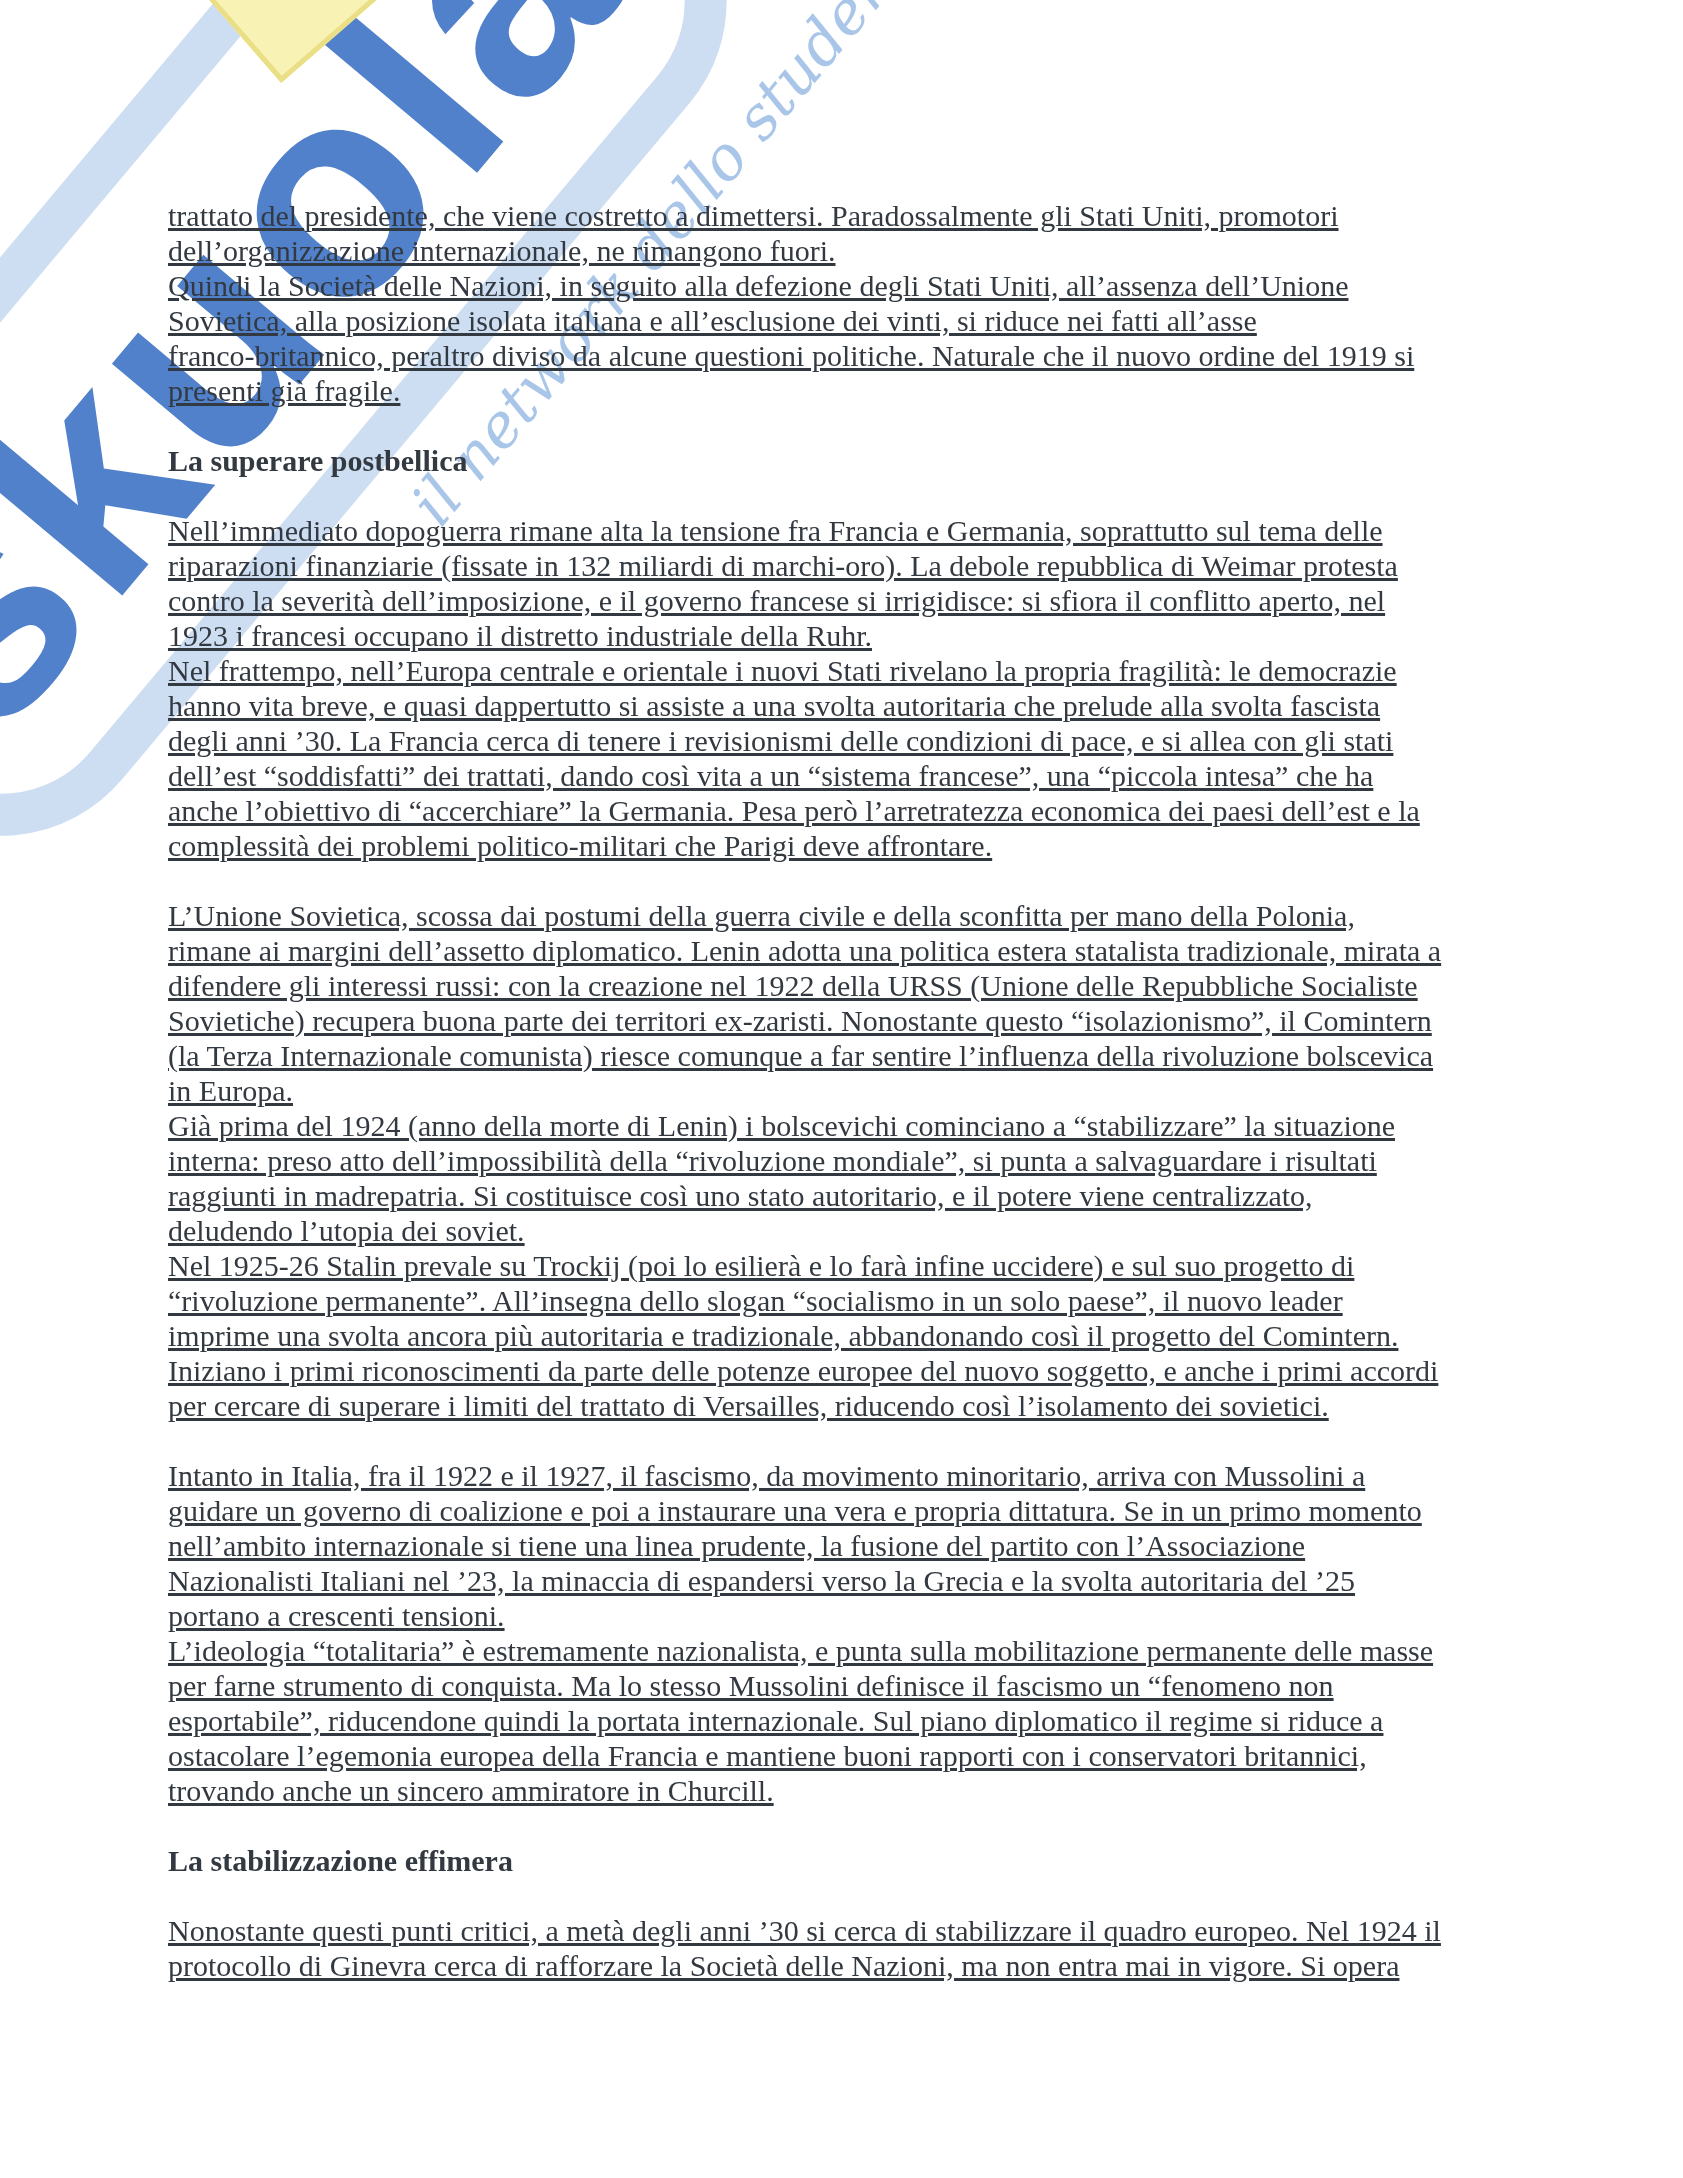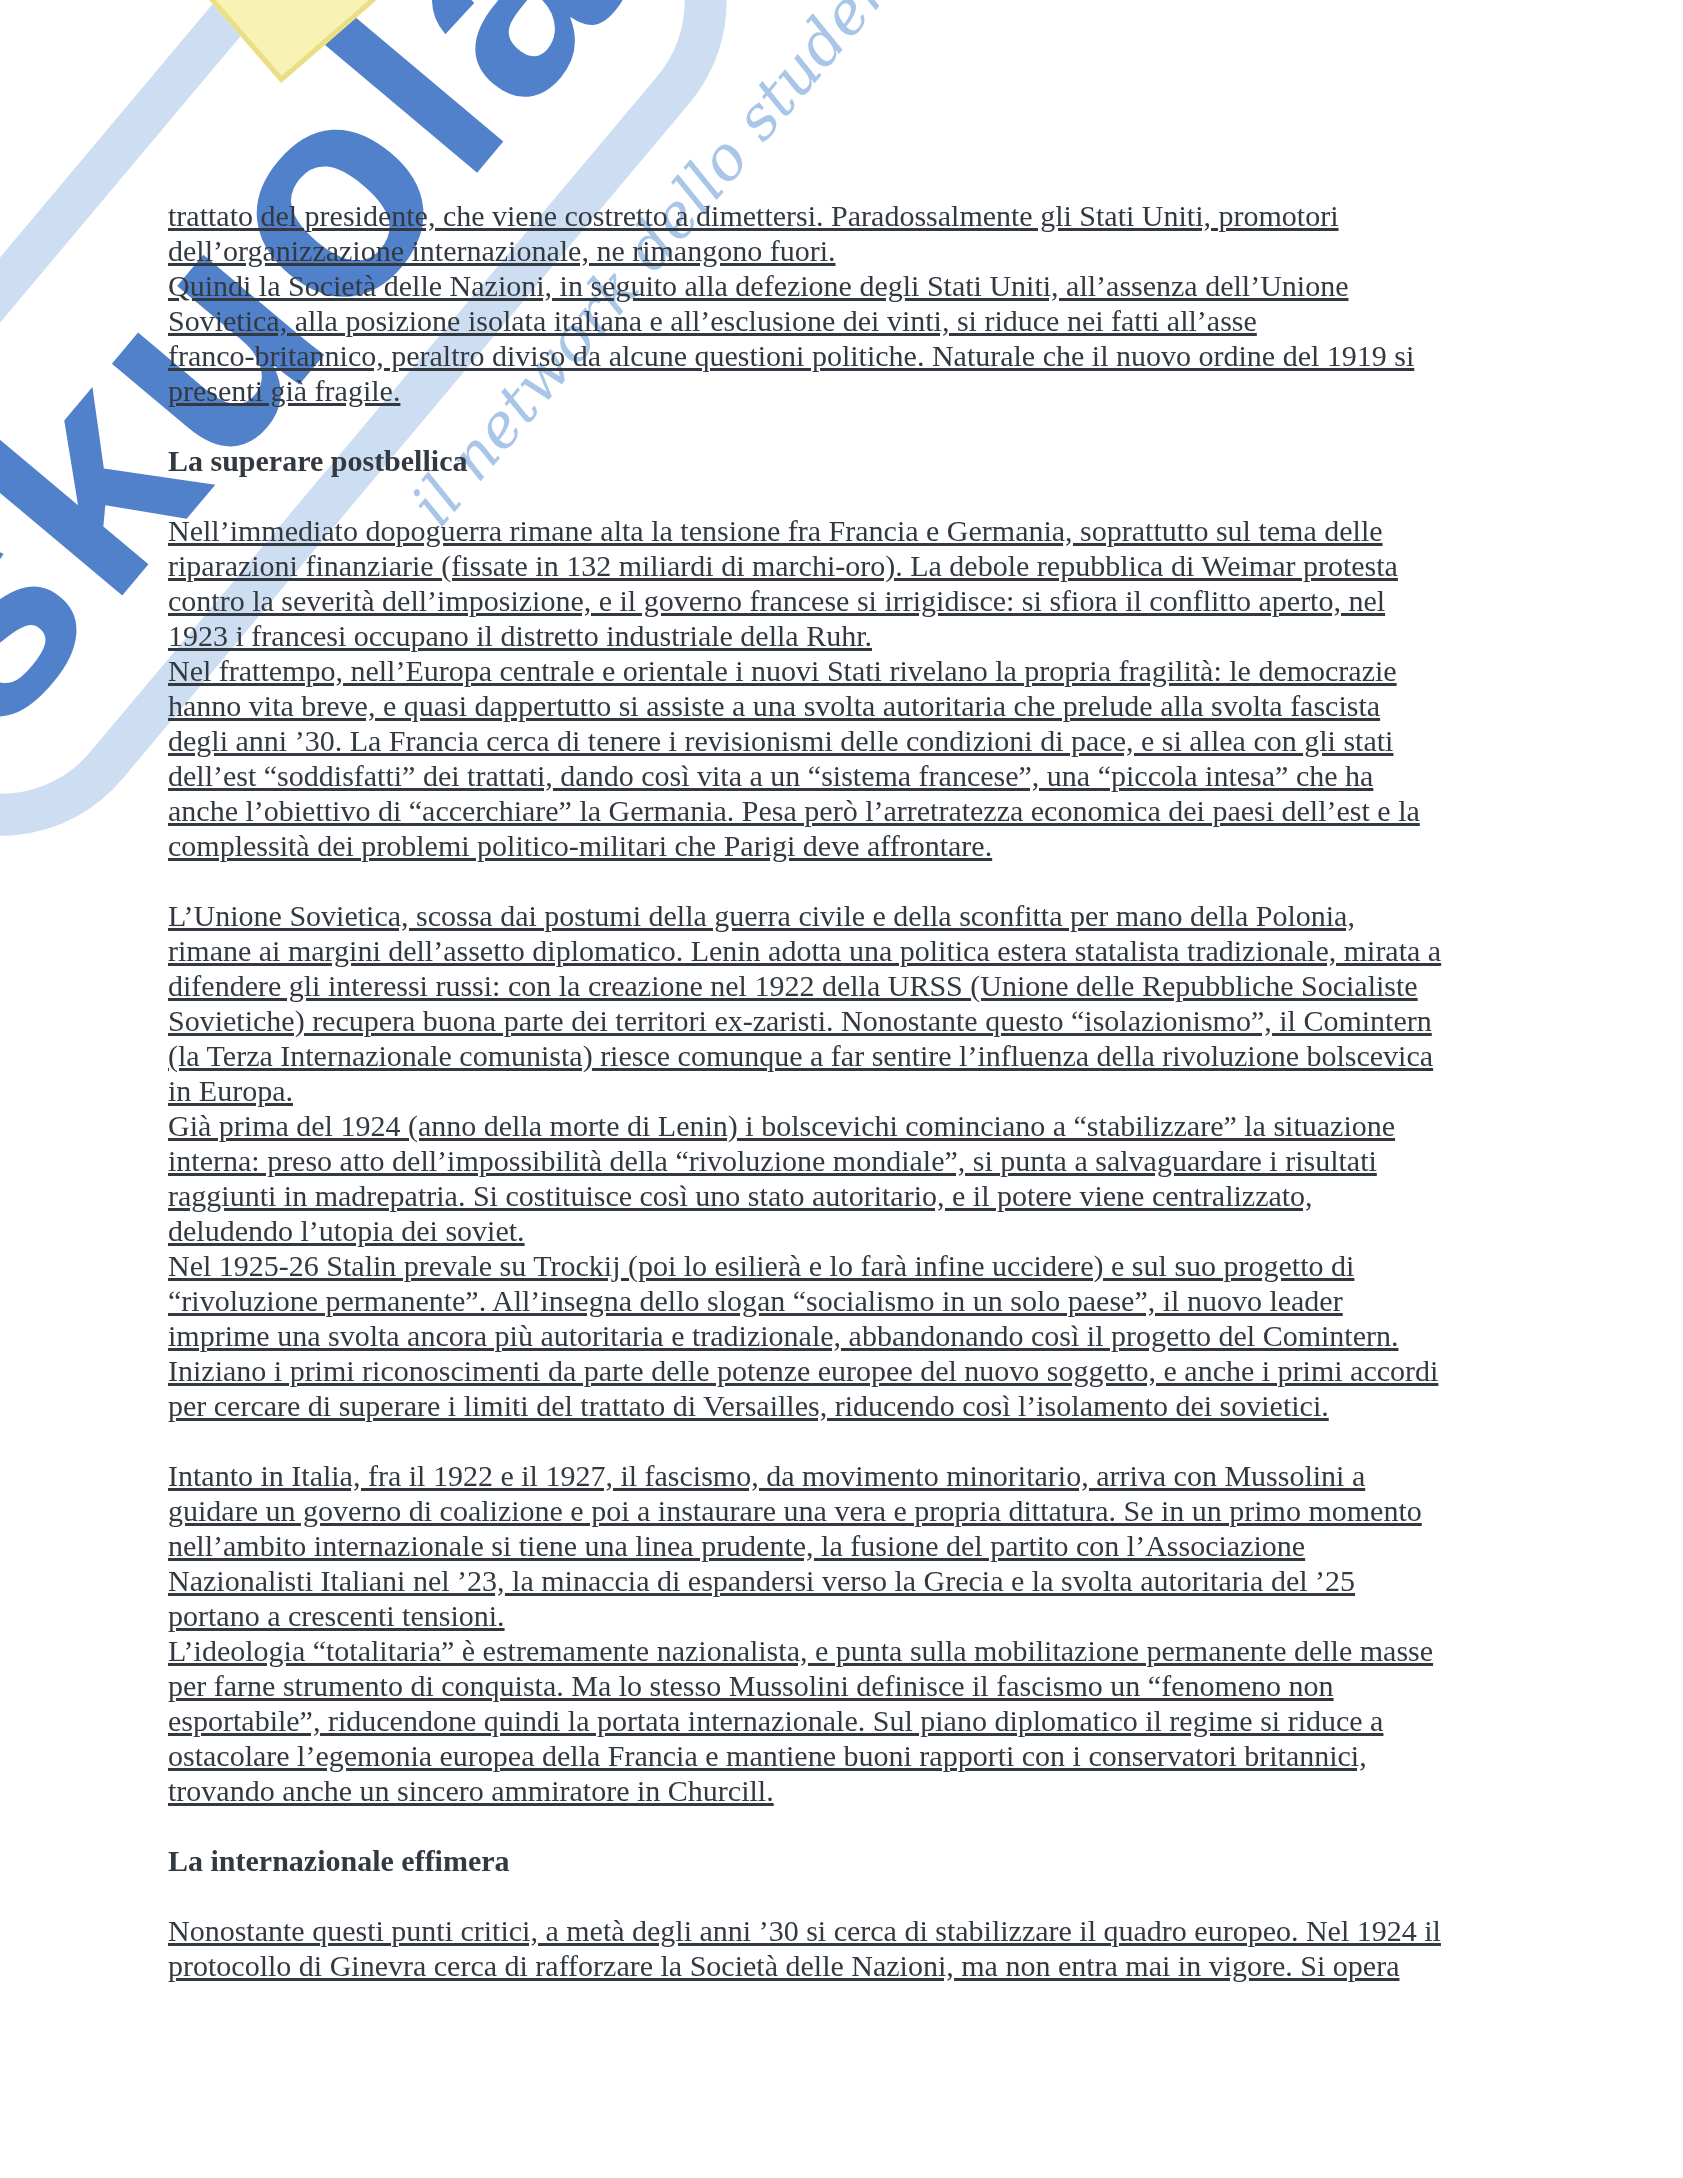--- a/index.html
+++ b/index.html
@@ -137,17 +137,17 @@
   <p class="para">Intanto in Italia, fra il 1922 e il 1927, il fascismo, da movimento minoritario, arriva con Mussolini a
 guidare un governo di coalizione e poi a instaurare una vera e propria dittatura. Se in un primo momento
 nell’ambito internazionale si tiene una linea prudente, la fusione del partito con l’Associazione
 Nazionalisti Italiani nel ’23, la minaccia di espandersi verso la Grecia e la svolta autoritaria del ’25
 portano a crescenti tensioni.
 L’ideologia “totalitaria” è estremamente nazionalista, e punta sulla mobilitazione permanente delle masse
 per farne strumento di conquista. Ma lo stesso Mussolini definisce il fascismo un “fenomeno non
 esportabile”, riducendone quindi la portata internazionale. Sul piano diplomatico il regime si riduce a
 ostacolare l’egemonia europea della Francia e mantiene buoni rapporti con i conservatori britannici,
 trovando anche un sincero ammiratore in Churcill.</p>
-  <h2 class="heading">La internazionale effimera</h2>
+  <h2 class="heading">La stabilizzazione effimera</h2>
   <p class="para">Nonostante questi punti critici, a metà degli anni ’30 si cerca di stabilizzare il quadro europeo. Nel 1924 il
 protocollo di Ginevra cerca di rafforzare la Società delle Nazioni, ma non entra mai in vigore. Si opera</p>
 </div>
 
 
 </body></html>

